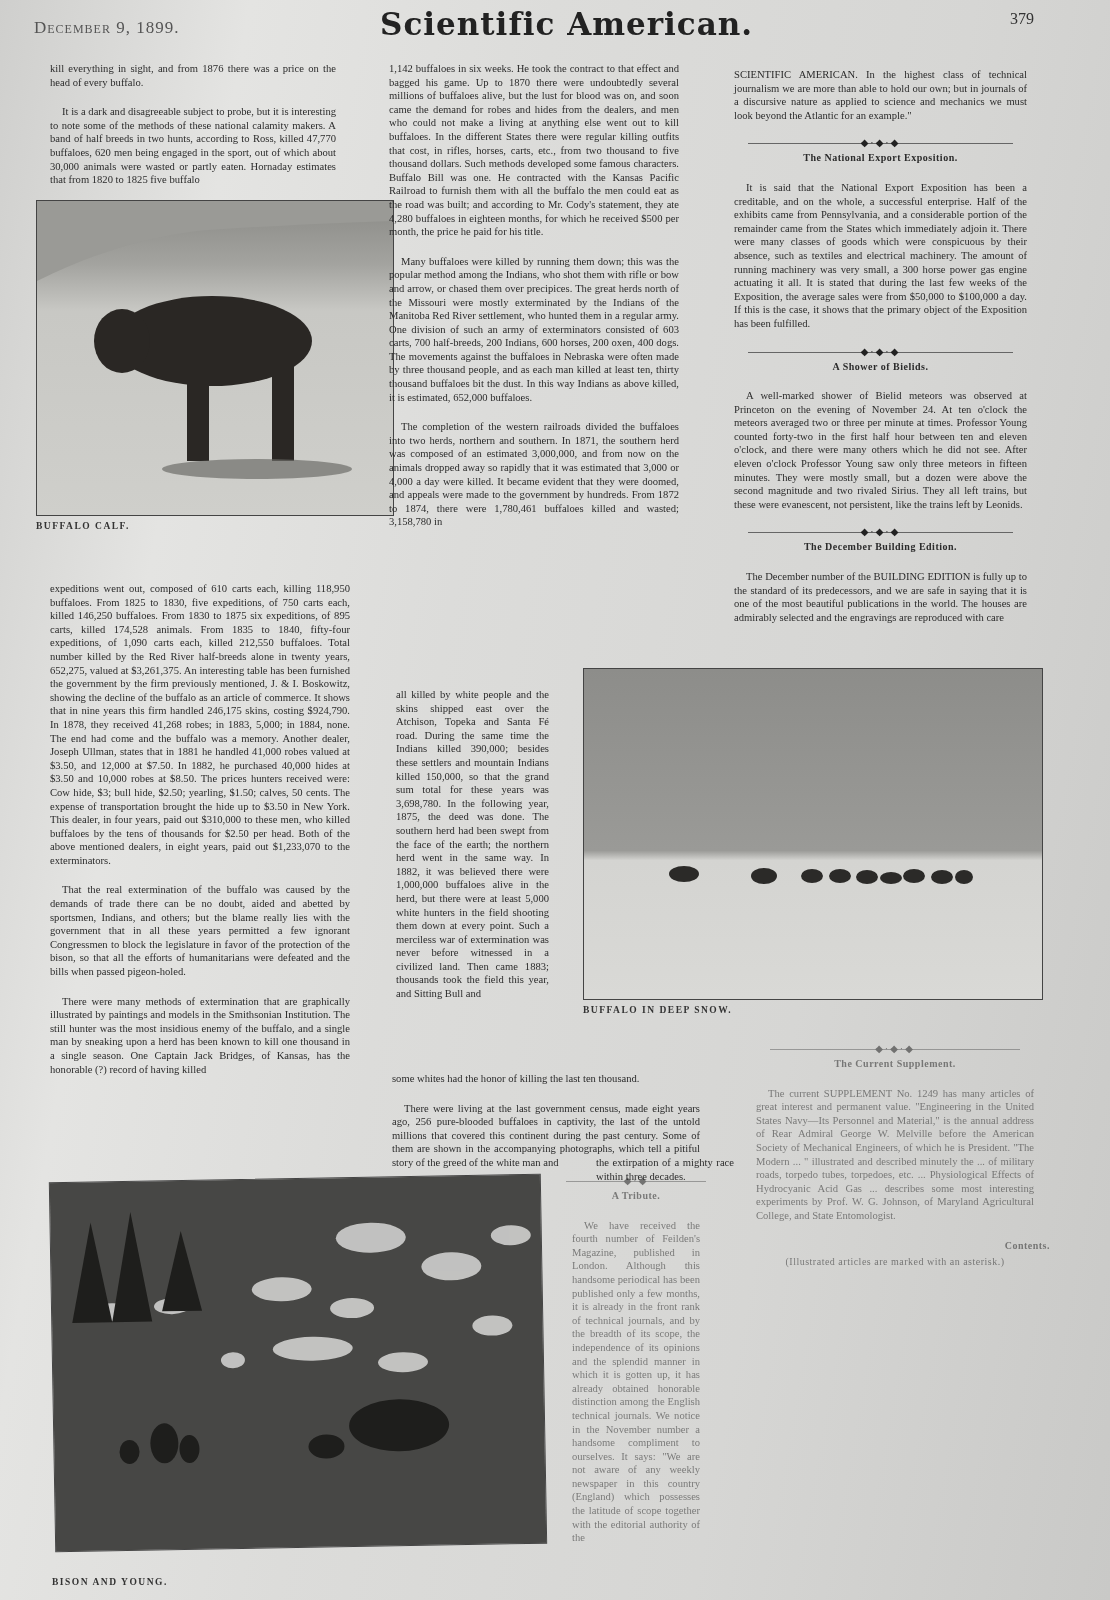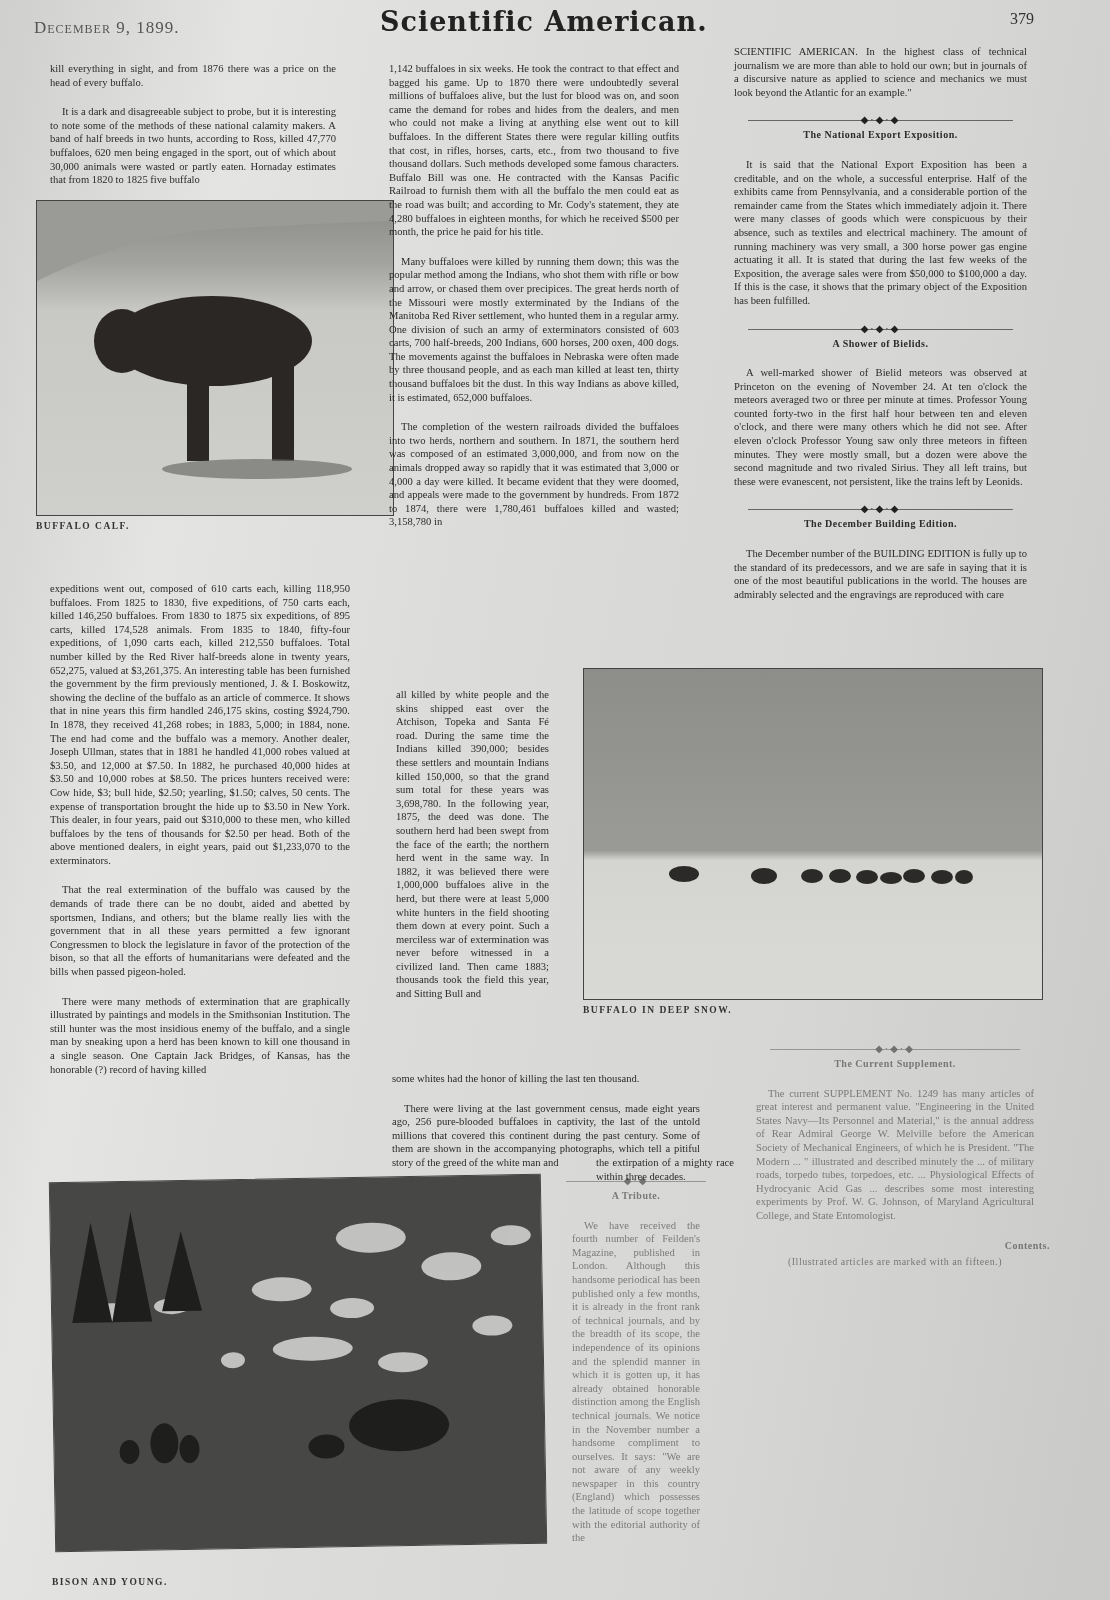--- a/index.html
+++ b/index.html
@@ -1,21 +1,21 @@
 <!DOCTYPE html>
 <html><head>
 <meta charset="utf-8">
 <style>
   html,body{margin:0;padding:0;}
   body{width:1110px;height:1600px;overflow:hidden;position:relative;
     background:linear-gradient(100deg,#cfcfcd 0%,#e4e4e2 18%,#dcdcda 40%,#d6d6d4 70%,#c9c9c7 100%);
     font-family:"Liberation Serif","DejaVu Serif",serif;color:#2a2a2a;}
   .abs{position:absolute;}
   .hdr-date{left:34px;top:18px;font-size:17px;letter-spacing:1px;color:#555;font-variant:small-caps;}
-  .hdr-title{left:380px;top:6px;font-size:27px;font-weight:bold;color:#222;font-family:"DejaVu Serif",serif;letter-spacing:1px;}
+  .hdr-title{left:380px;top:6px;font-size:31px;font-weight:bold;color:#222;font-family:"DejaVu Serif",serif;letter-spacing:1px;}
   .hdr-page{left:1010px;top:10px;font-size:16px;color:#333;}
   .col{position:absolute;font-size:10.6px;line-height:13.6px;text-align:justify;color:#2b2b2b;}
   .col p{margin:16px;text-indent:12px;}
   .col p.noind{text-indent:0;}
   .sec-title{font-size:10px;font-weight:bold;text-align:center;margin:3px 0 2px 0;letter-spacing:.5px;}
   .rule{height:10px;position:relative;margin:4px 30px 2px 30px;}
   .rule:before{content:"";position:absolute;left:0;right:0;top:5px;height:1px;background:#666;}
   .rule span{position:absolute;left:50%;top:-2px;transform:translateX(-50%);background:transparent;font-size:10px;color:#222;letter-spacing:2px;}
   .photo{position:absolute;border:1px solid #444;overflow:hidden;}
   .caption{position:absolute;font-size:9.5px;font-weight:bold;letter-spacing:1.5px;color:#333;text-align:left;}
@@ -79,21 +79,21 @@
       <ellipse cx="283" cy="208" rx="11" ry="7"></ellipse>
       <ellipse cx="307" cy="209" rx="11" ry="6"></ellipse>
       <ellipse cx="330" cy="207" rx="11" ry="7"></ellipse>
       <ellipse cx="358" cy="208" rx="11" ry="7"></ellipse>
       <ellipse cx="380" cy="208" rx="9" ry="7"></ellipse>
     </g>
   </svg>
 </div>
 <div class="caption" style="left:583px;top:1005px;width:458px;">BUFFALO IN DEEP SNOW.</div>
 
-<div class="col" style="left:718px;top:29px;width:325px;">
+<div class="col" style="left:718px;top:52px;width:325px;">
   <p class="noind">SCIENTIFIC AMERICAN. In the highest class of technical journalism we are more than able to hold our own; but in journals of a discursive nature as applied to science and mechanics we must look beyond the Atlantic for an example."</p>
   <div class="rule">
       <span>◆·◆·◆</span>
     </div>
   <div class="sec-title">The National Export Exposition.</div>
   <p>It is said that the National Export Exposition has been a creditable, and on the whole, a successful enterprise. Half of the exhibits came from Pennsylvania, and a considerable portion of the remainder came from the States which immediately adjoin it. There were many classes of goods which were conspicuous by their absence, such as textiles and electrical machinery. The amount of running machinery was very small, a 300 horse power gas engine actuating it all. It is stated that during the last few weeks of the Exposition, the average sales were from $50,000 to $100,000 a day. If this is the case, it shows that the primary object of the Exposition has been fulfilled.</p>
   <div class="rule">
       <span>◆·◆·◆</span>
     </div>
   <div class="sec-title">A Shower of Bielids.</div>
@@ -105,21 +105,21 @@
   <p>The December number of the BUILDING EDITION is fully up to the standard of its predecessors, and we are safe in saying that it is one of the most beautiful publications in the world. The houses are admirably selected and the engravings are reproduced with care</p>
 </div>
 
 <div class="col faded" style="left:740px;top:1040px;width:310px;">
   <div class="rule">
       <span>◆·◆·◆</span>
     </div>
   <div class="sec-title">The Current Supplement.</div>
   <p>The current SUPPLEMENT No. 1249 has many articles of great interest and permanent value. "Engineering in the United States Navy—Its Personnel and Material," is the annual address of Rear Admiral George W. Melville before the American Society of Mechanical Engineers, of which he is President. "The Modern ... " illustrated and described minutely the ... of military roads, torpedo tubes, torpedoes, etc. ... Physiological Effects of Hydrocyanic Acid Gas ... describes some most interesting experiments by Prof. W. G. Johnson, of Maryland Agricultural College, and State Entomologist.</p>
   <div class="sec-title" style="margin-top:10px;text-align:right;">Contents.</div>
-  <div class="sec-title" style="font-weight:normal;">(Illustrated articles are marked with an fifteen.)</div>
+  <div class="sec-title" style="font-weight:normal;">(Illustrated articles are marked with an asterisk.)</div>
 </div>
 
 <div class="col faded" style="left:556px;top:1174px;width:160px;">
   <div class="rule" style="margin:2px 10px;">
       <span>◆·◆</span>
     </div>
   <div class="sec-title">A Tribute.</div>
   <p>We have received the fourth number of Feilden's Magazine, published in London. Although this handsome periodical has been published only a few months, it is already in the front rank of technical journals, and by the breadth of its scope, the independence of its opinions and the splendid manner in which it is gotten up, it has already obtained honorable distinction among the English technical journals. We notice in the November number a handsome compliment to ourselves. It says: "We are not aware of any weekly newspaper in this country (England) which possesses the latitude of scope together with the editorial authority of the</p>
 </div>
 

